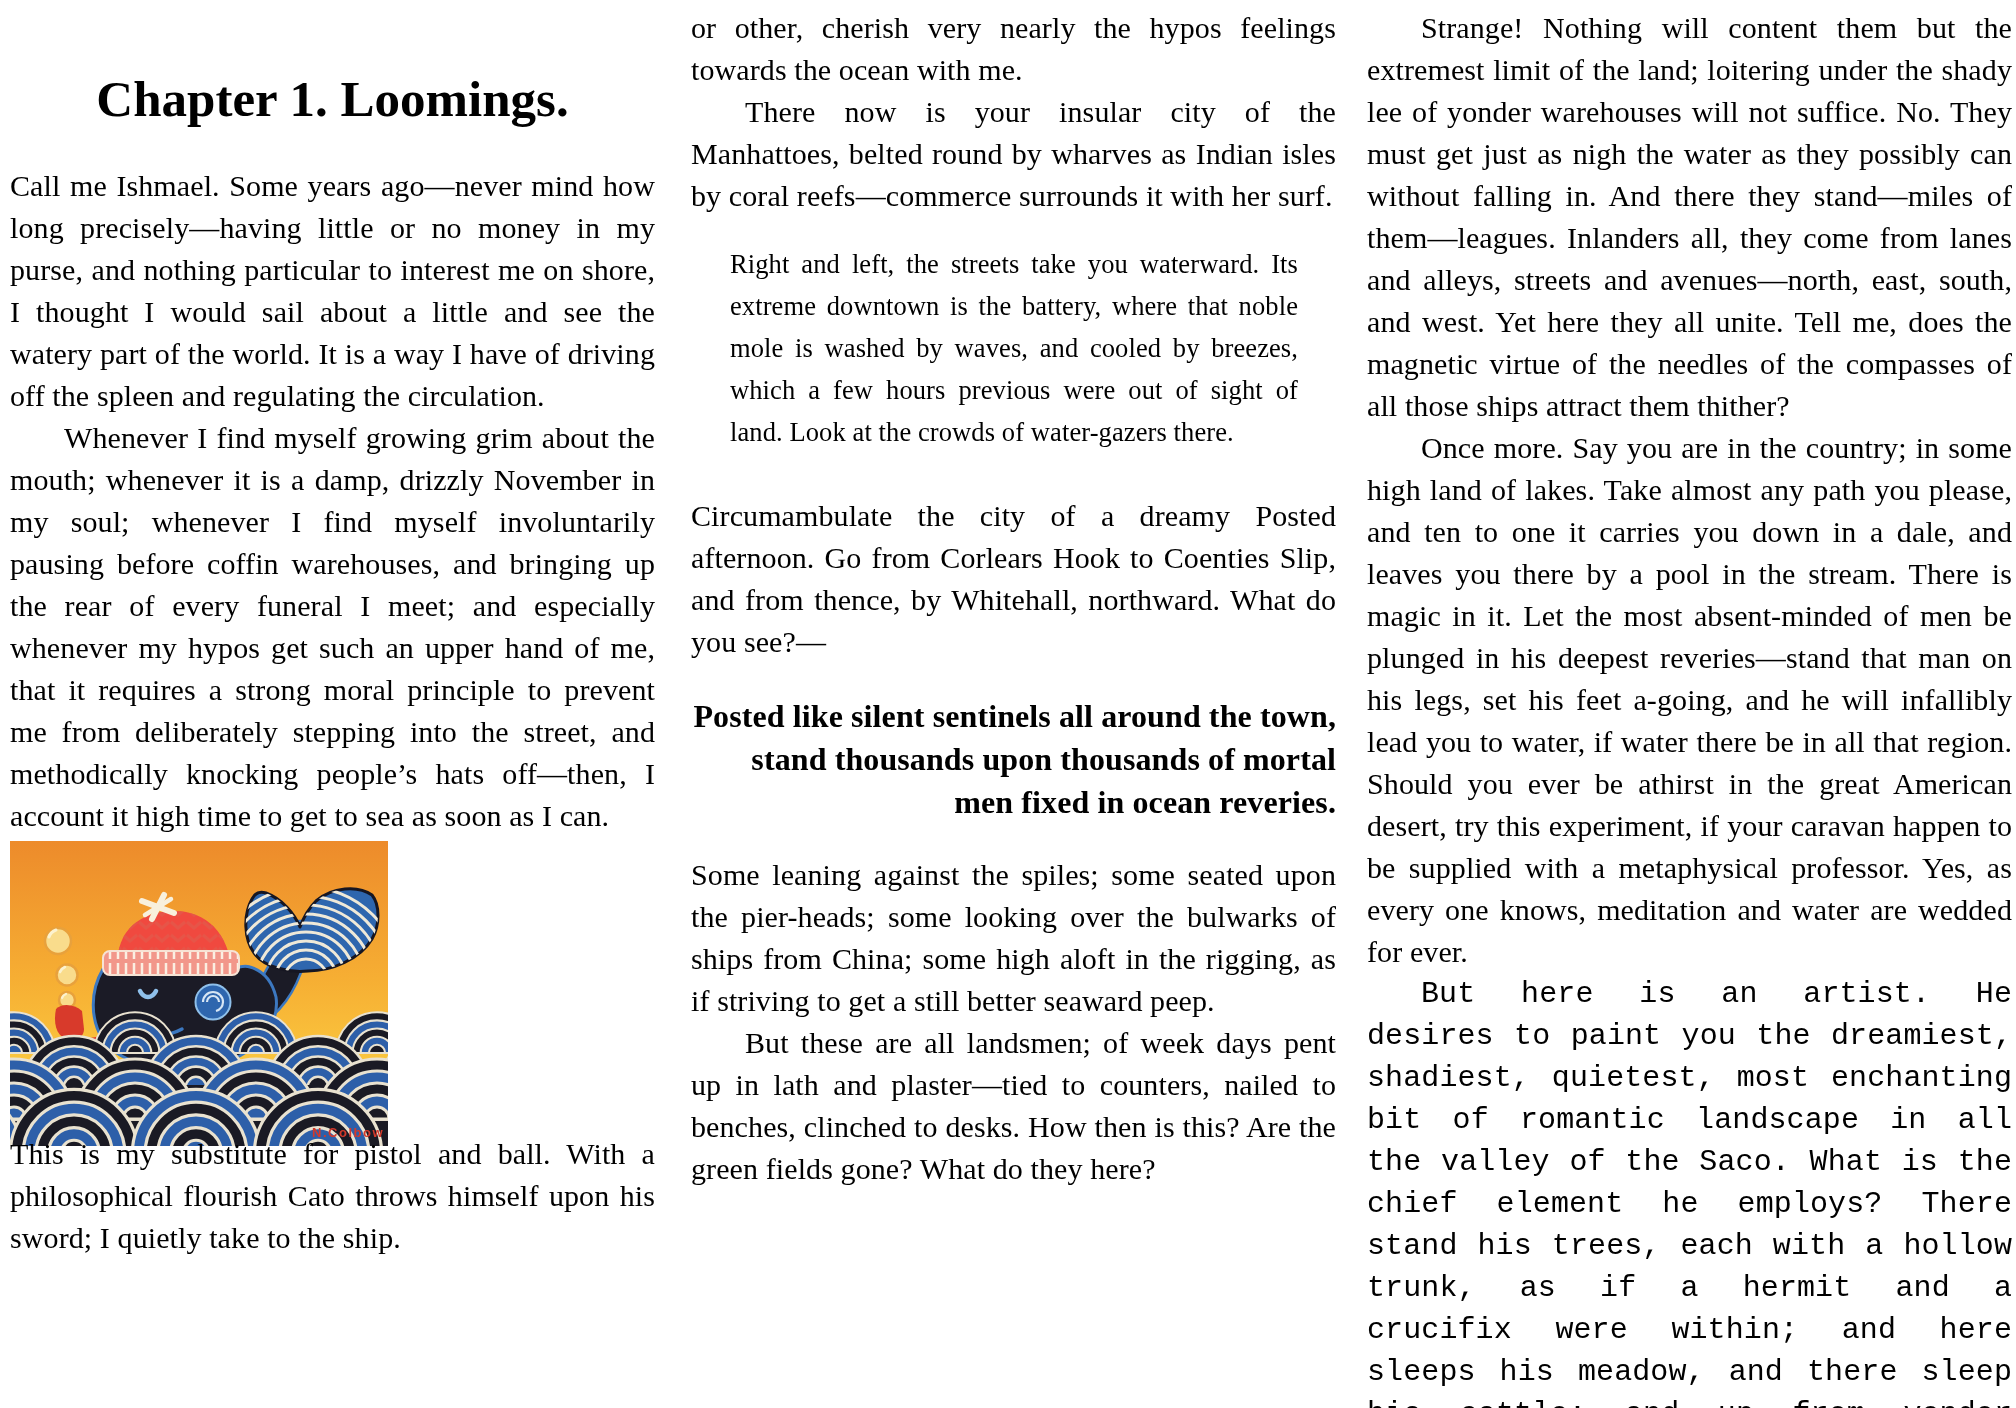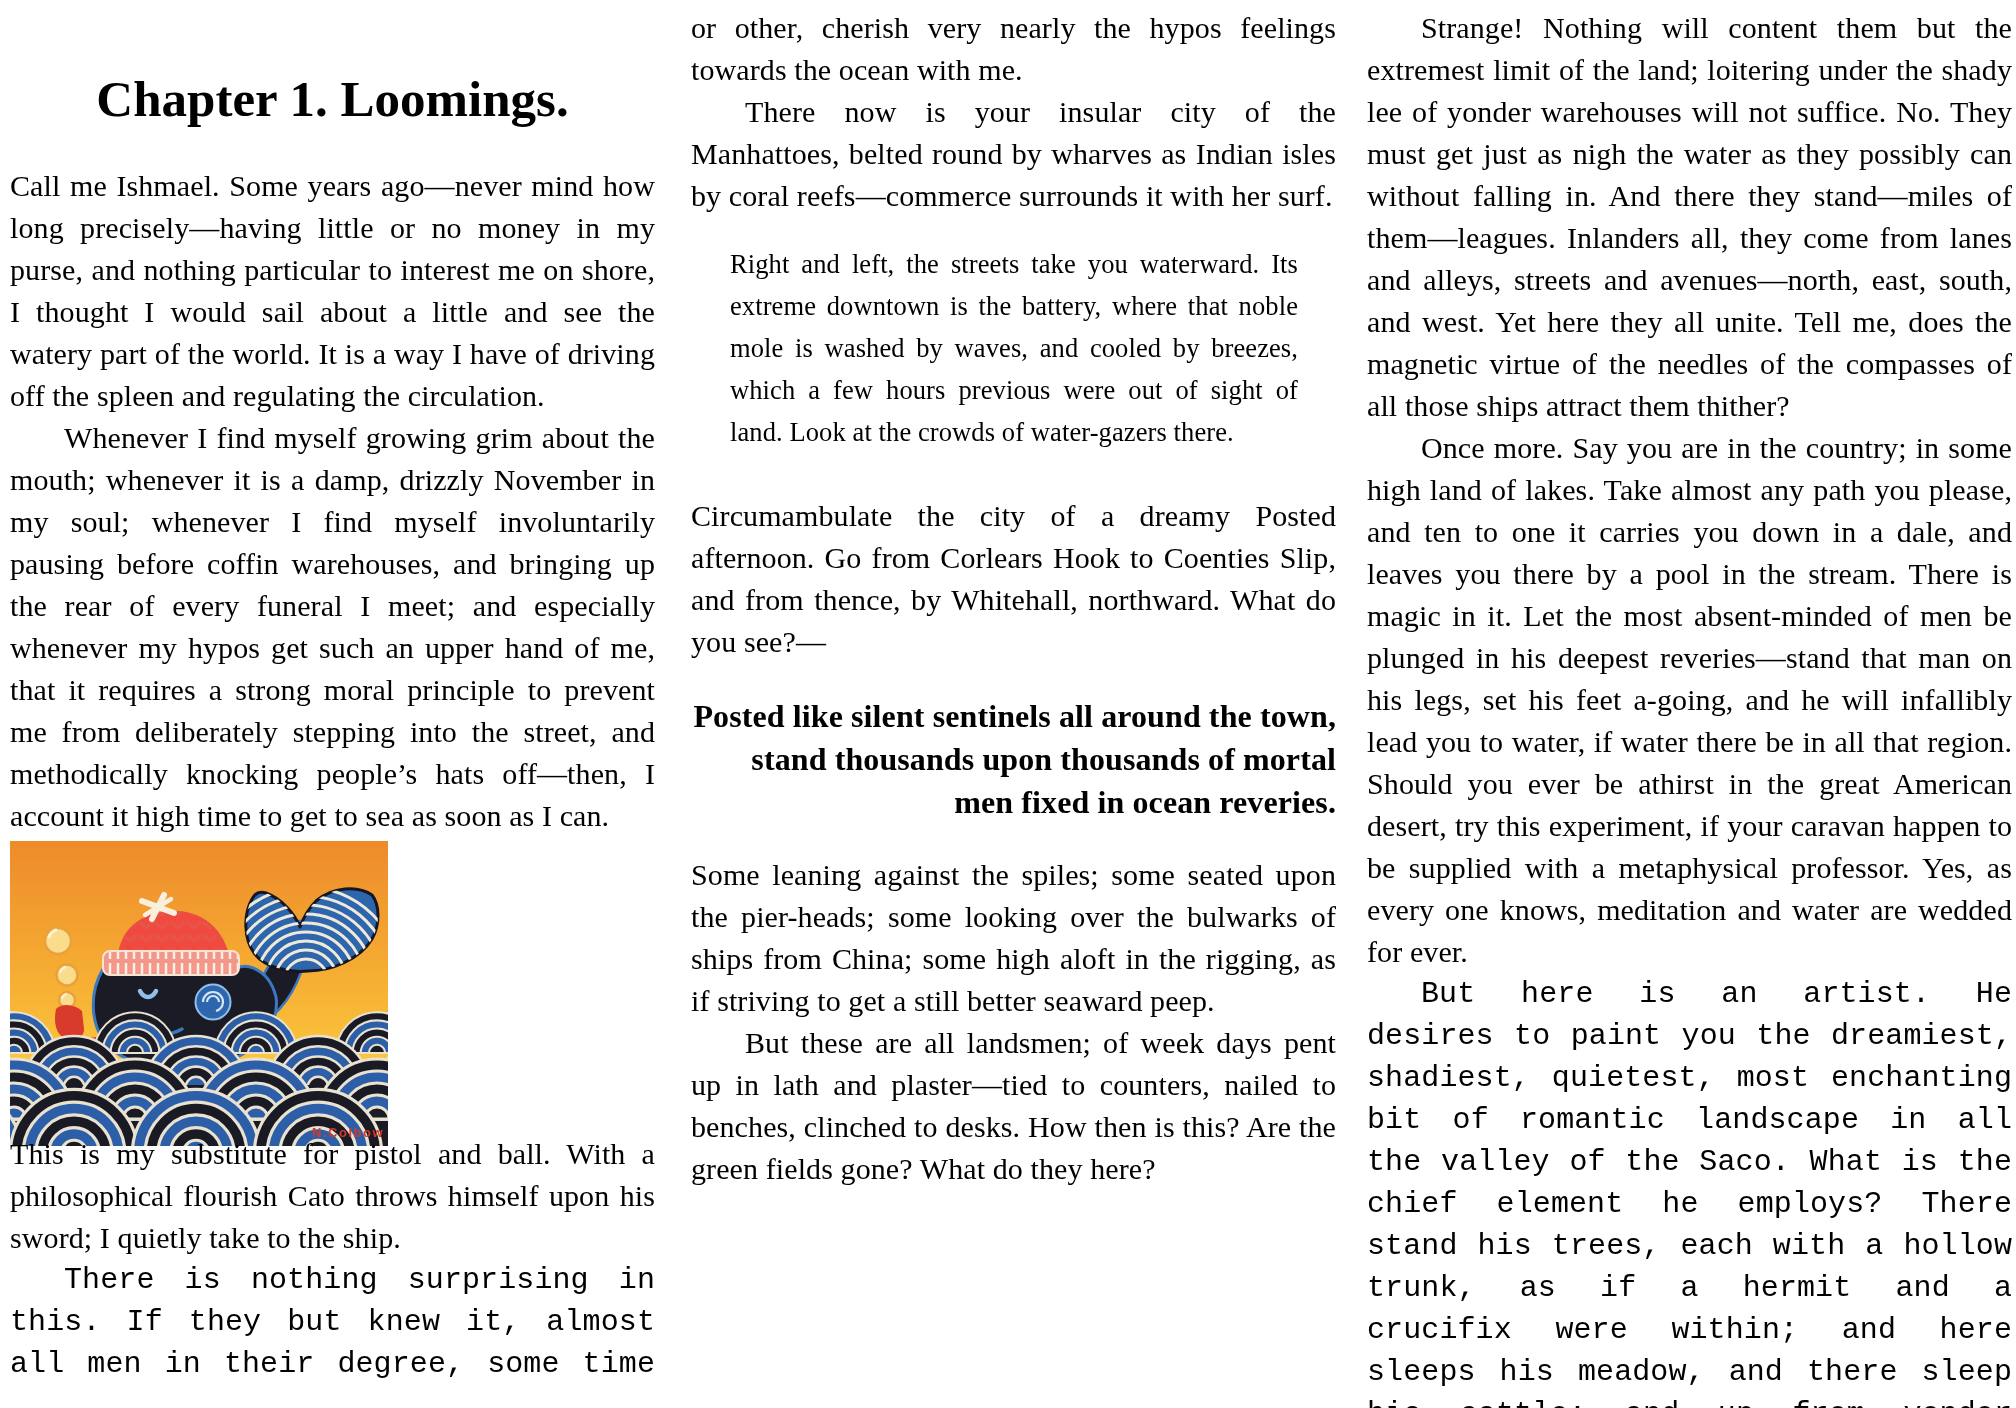--- a/index.html
+++ b/index.html
@@ -169,21 +169,20 @@
           <use href="#archA" transform="translate(64,312) scale(1.06)"></use>
           <use href="#archB" transform="translate(186,312) scale(1.06)"></use>
           <use href="#archA" transform="translate(308,312) scale(1.06)"></use>
         </g>
 
         <text class="sig" x="374" y="296" text-anchor="end" font-size="13" fill="#D3392B">N.Colbow</text>
       </svg>
     </figure>
 
     <p class="noindent">This is my substitute for pistol and ball. With a philosophical flourish Cato throws himself upon his sword; I quietly take to the ship.</p>
-    <p class="indent cont">There is nothing surprising in this. If they but knew it, almost all men in their degree, some time</p>
   </section>
 
   <section class="col col2">
     <p class="noindent">or other, cherish very nearly the hypos feelings towards the ocean with me.</p>
     <p class="indent">There now is your insular city of the Manhattoes, belted round by wharves as Indian isles by coral reefs—commerce surrounds it with her surf.</p>
     <blockquote>Right and left, the streets take you waterward. Its extreme downtown is the battery, where that noble mole is washed by waves, and cooled by breezes, which a few hours previous were out of sight of land. Look at the crowds of water-gazers there.</blockquote>
     <p class="noindent">Circumambulate the city of a dreamy Posted afternoon. Go from Corlears Hook to Coenties Slip, and from thence, by Whitehall, northward. What do you see?—</p>
     <h2>Posted like silent sentinels all around the town, stand thousands upon thousands of mortal men fixed in ocean reveries.</h2>
     <p class="noindent">Some leaning against the spiles; some seated upon the pier-heads; some looking over the bulwarks of ships from China; some high aloft in the rigging, as if striving to get a still better seaward peep.</p>
     <p class="indent">But these are all landsmen; of week days pent up in lath and plaster—tied to counters, nailed to benches, clinched to desks. How then is this? Are the green fields gone? What do they here?</p>

